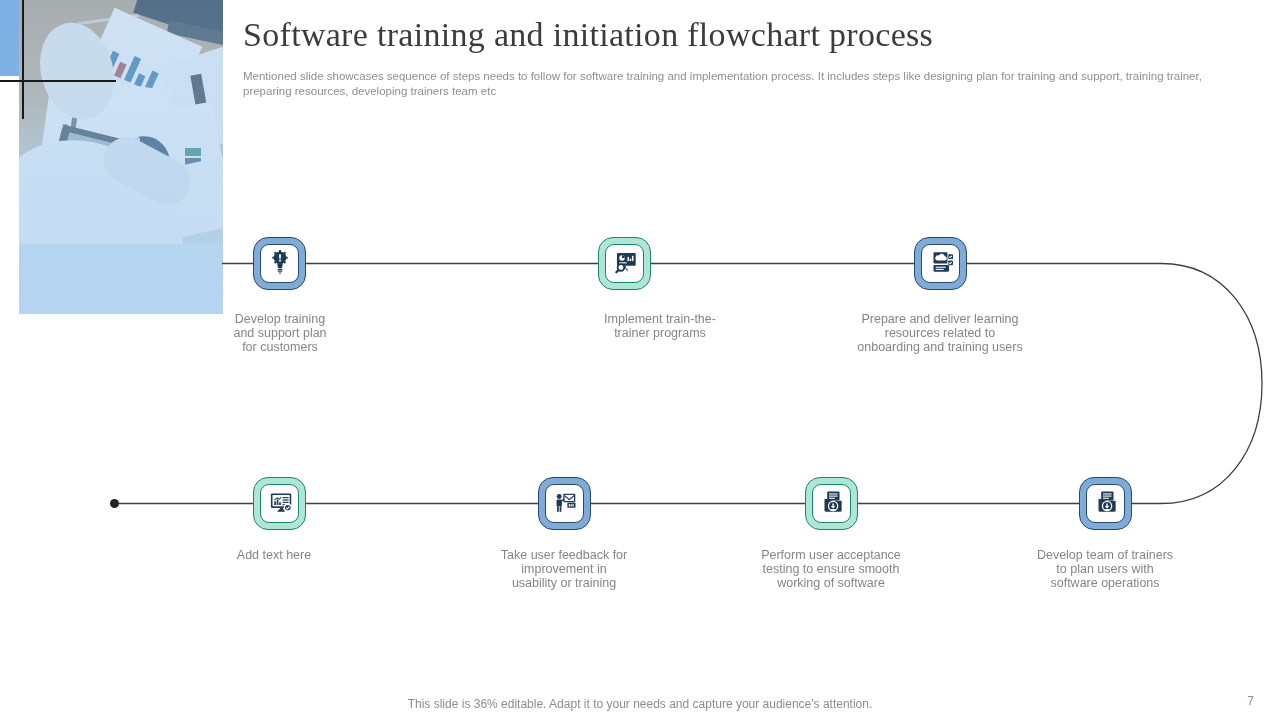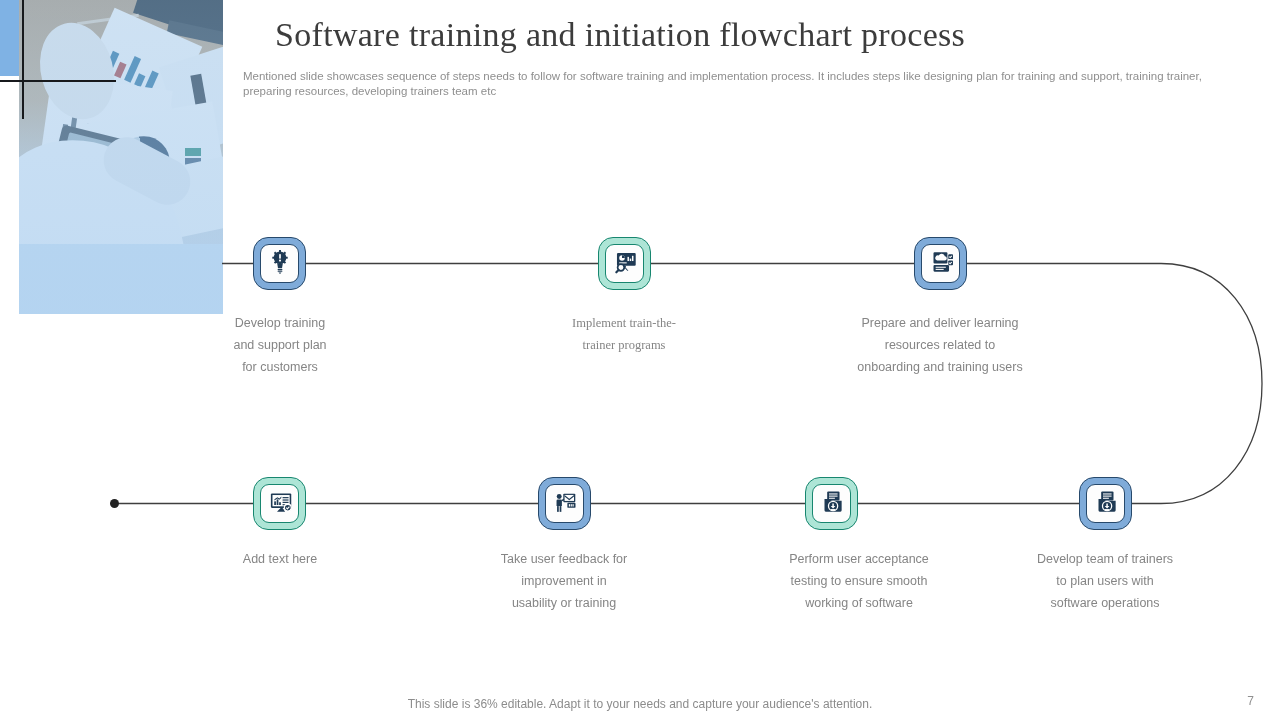--- a/index.html
+++ b/index.html
@@ -6,21 +6,21 @@
   html,body { width:1280px; height:720px; }
   body {
     position:relative; width:1280px; height:720px; background:#ffffff;
     font-family:"Liberation Sans", sans-serif; overflow:hidden;
   }
 
   
   .title {
     position:absolute; left:243px; top:16px; width:1000px;
     font-family:"Liberation Serif", serif; font-size:34px; font-weight:400;
-    color:#3c3c3c; letter-spacing:0.3px;margin-left:32px;
+    color:#3c3c3c; letter-spacing:0.3px;
   }
   .desc {
     position:absolute; left:243px; top:69px; width:1012px;
     font-size:11.5px; line-height:15px; color:#8f8f8f; white-space:pre-line;
   }
 
   
   .accent-rect { position:absolute; left:0; top:0; width:19px; height:76px; background:#7fb2e4; }
   .cross-h { position:absolute; left:0; top:80px; width:116px; height:2px; background:#17191c; z-index:4; }
   .cross-v { position:absolute; left:22px; top:0; width:2px; height:119px; background:#17191c; z-index:4; }
@@ -89,30 +89,30 @@
     display:flex; align-items:center; justify-content:center;
   }
   .step-icon.blue .inner { border:1.5px solid #27496b; }
   .step-icon.teal .inner { border:1.5px solid #17866f; }
   .step-icon svg { width:30px; height:30px; }
   .glyph { fill:#1f3a54; }
   .gw { fill:#fdfdfd; }
 
   .step-label {
     position:absolute; transform:translateX(-50%); text-align:center; z-index:2;
-    font-size:12.5px; line-height:22px; color:#858585; white-space:pre-line;
+    font-size:12.5px; line-height:14px; color:#858585; white-space:pre-line;
   }
 
   
   .t1 { left:253px; top:237px; }  .t1l { left:280px; top:312px; }
-  .t2 { left:598px; top:237px; }  .t2l { left:624px; top:312px;font-family:Liberation Serif, serif; }
+  .t2 { left:598px; top:237px; }  .t2l { left:660px; top:312px; }
   .t3 { left:914px; top:237px; }  .t3l { left:940px; top:312px; }
-  .b1 { left:253px; top:477px; }  .b1l { left:280px; top:548px; }
+  .b1 { left:253px; top:477px; }  .b1l { left:274px; top:548px; }
   .b2 { left:538px; top:477px; }  .b2l { left:564px; top:548px; }
-  .b3 { left:805px; top:477px; }  .b3l { left:831px; top:548px;margin-left:28px; }
+  .b3 { left:805px; top:477px; }  .b3l { left:831px; top:548px; }
   .b4 { left:1079px; top:477px; } .b4l { left:1105px; top:548px; }
 
   
   .footer {
     position:absolute; left:0; top:697px; width:1280px; text-align:center;
     font-size:12px; color:#8c8c8c;
   }
   .page-num { position:absolute; right:26px; top:694px; font-size:12px; color:#909090; }
 </style>
 </head>

